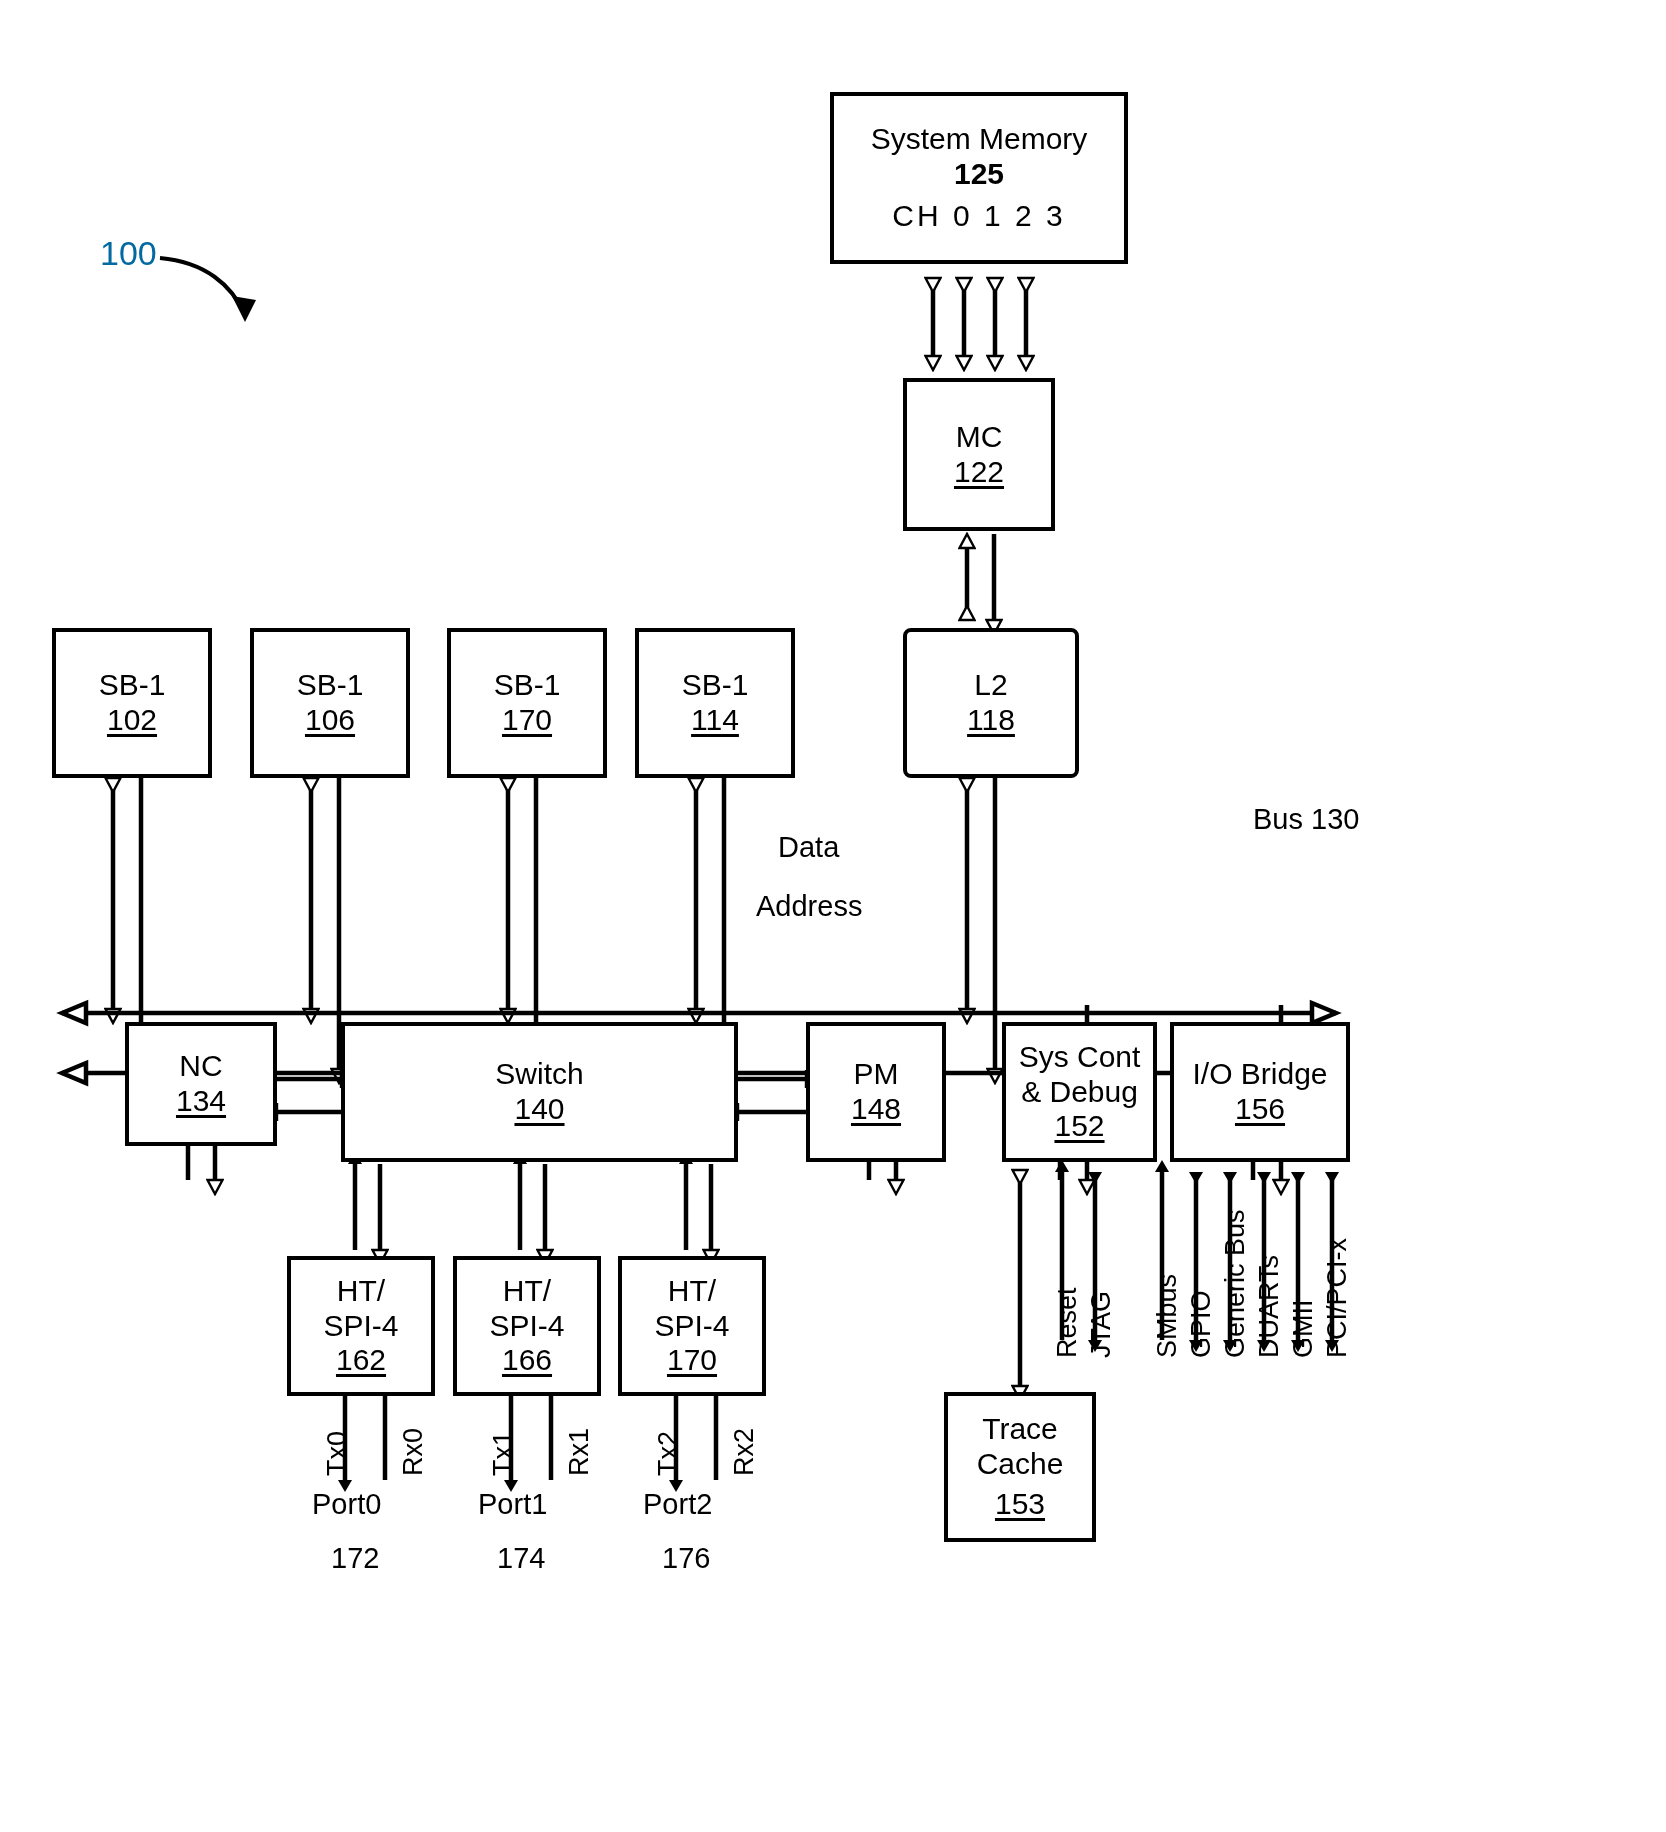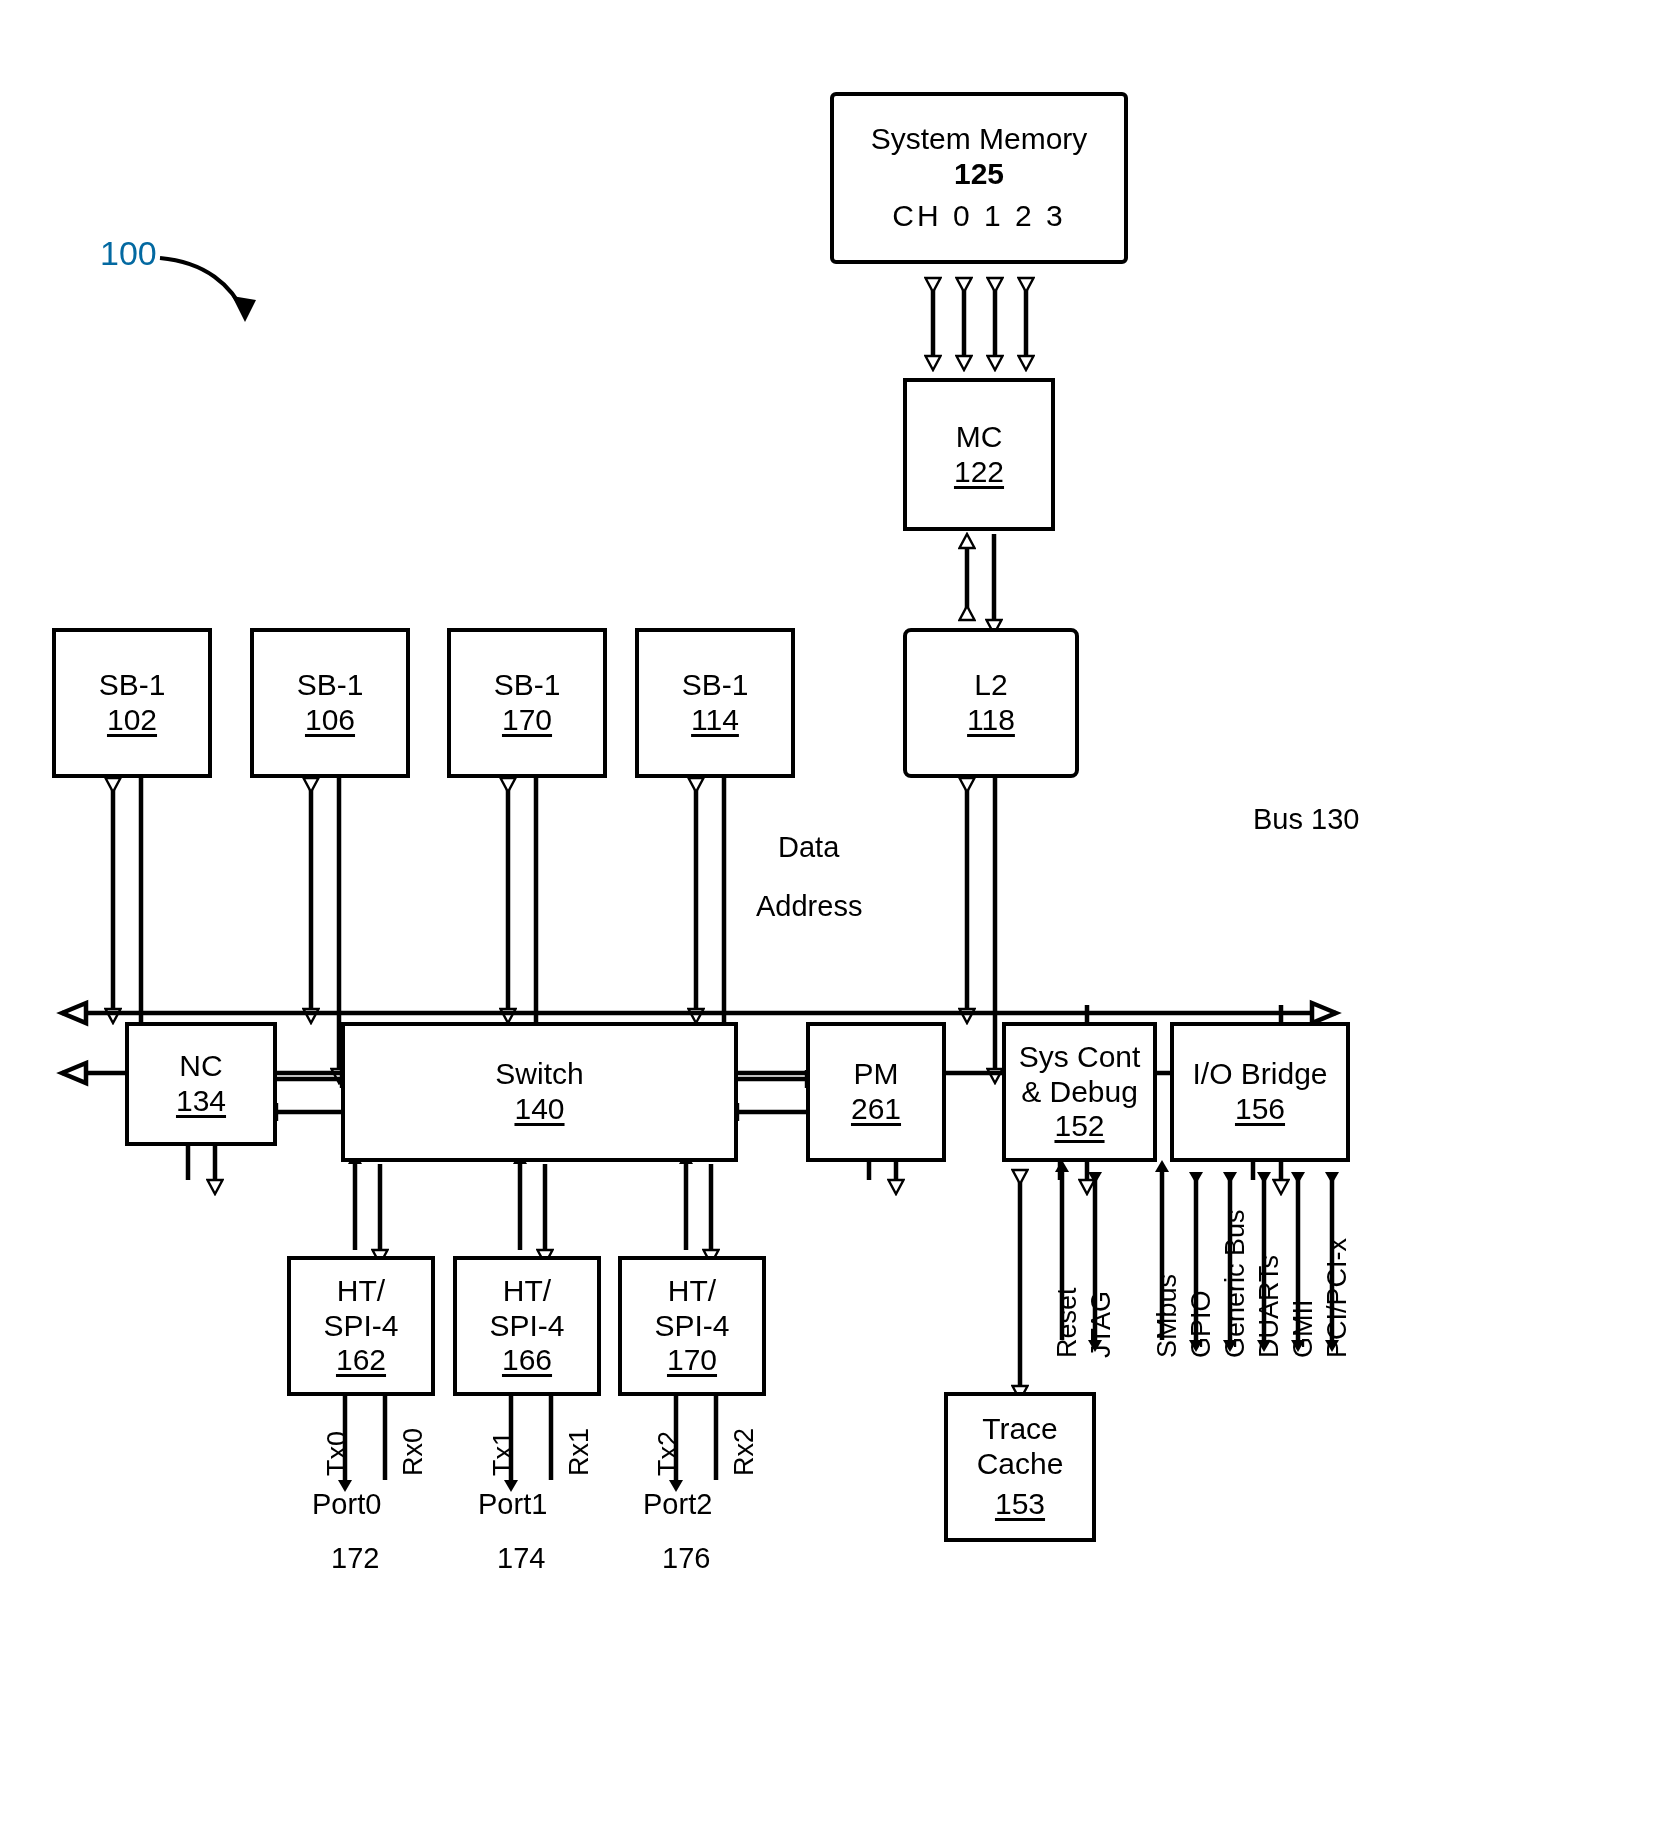--- a/index.html
+++ b/index.html
@@ -106,21 +106,21 @@
       <line x1="1230" y1="1172" x2="1230" y2="1340" marker-start="url(#fdn)" marker-end="url(#fdn)"></line>
       <line x1="1264" y1="1172" x2="1264" y2="1340" marker-start="url(#fdn)" marker-end="url(#fdn)"></line>
       <line x1="1298" y1="1172" x2="1298" y2="1340" marker-start="url(#fdn)" marker-end="url(#fdn)"></line>
       <line x1="1332" y1="1172" x2="1332" y2="1340" marker-start="url(#fdn)" marker-end="url(#fdn)"></line>
 
       <path d="M160,258 C205,262 232,285 245,315" stroke-width="4" fill="none"></path>
       <path d="M245,322 L232,296 L256,300 Z" fill="#000" stroke="none"></path>
     </g>
   </svg>
 
-  <div class="blk" style="left:830px;top:92px;width:298px;height:172px;border-radius:6px;">
+  <div class="blk" style="left:830px;top:92px;width:298px;height:172px;">
     <div class="t">System Memory</div>
     <div class="t" style="font-weight:bold;">125</div>
     <div class="t" style="margin-top:8px;letter-spacing:3px;">CH 0 1 2 3</div>
   </div>
 
   <div class="blk" style="left:903px;top:378px;width:152px;height:153px;">
     <div class="t">MC</div>
     <div class="n">122</div>
   </div>
 
@@ -151,21 +151,21 @@
     <div class="n">134</div>
   </div>
 
   <div class="blk" style="left:341px;top:1022px;width:397px;height:140px;">
     <div class="t">Switch</div>
     <div class="n">140</div>
   </div>
 
   <div class="blk" style="left:806px;top:1022px;width:140px;height:140px;">
     <div class="t">PM</div>
-    <div class="n">261</div>
+    <div class="n">148</div>
   </div>
 
   <div class="blk" style="left:1002px;top:1022px;width:155px;height:140px;">
     <div class="t">Sys Cont</div>
     <div class="t">&amp; Debug</div>
     <div class="n">152</div>
   </div>
 
   <div class="blk" style="left:1170px;top:1022px;width:180px;height:140px;">
     <div class="t">I/O Bridge</div>

